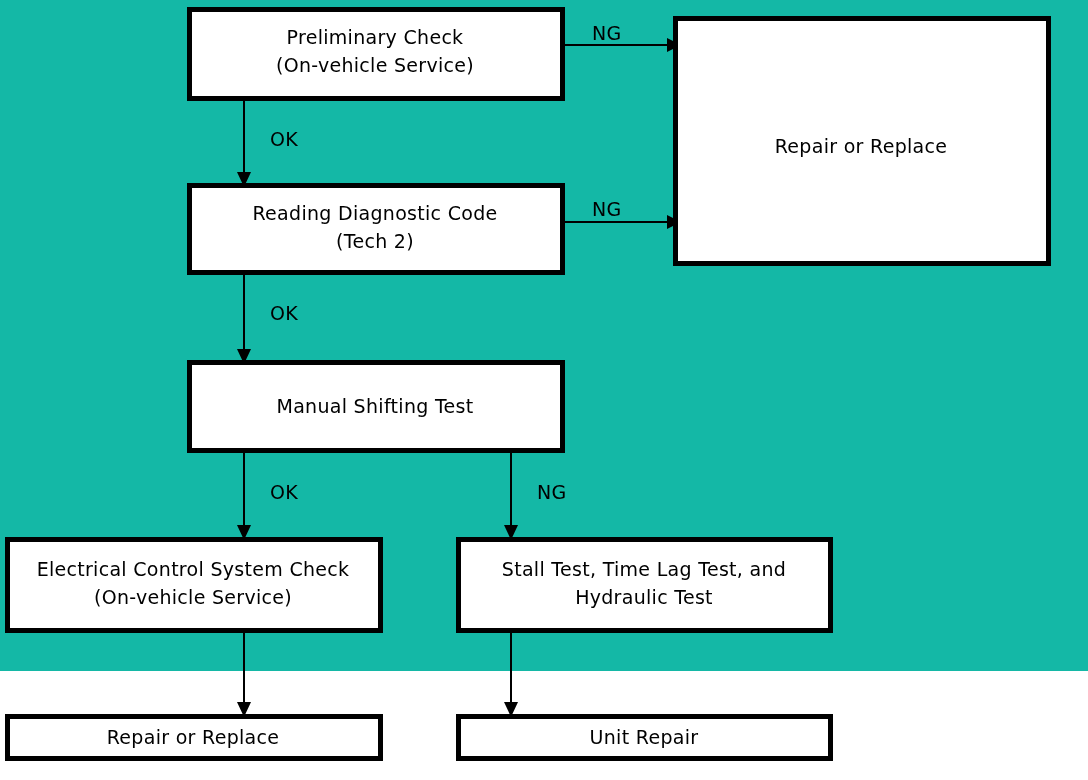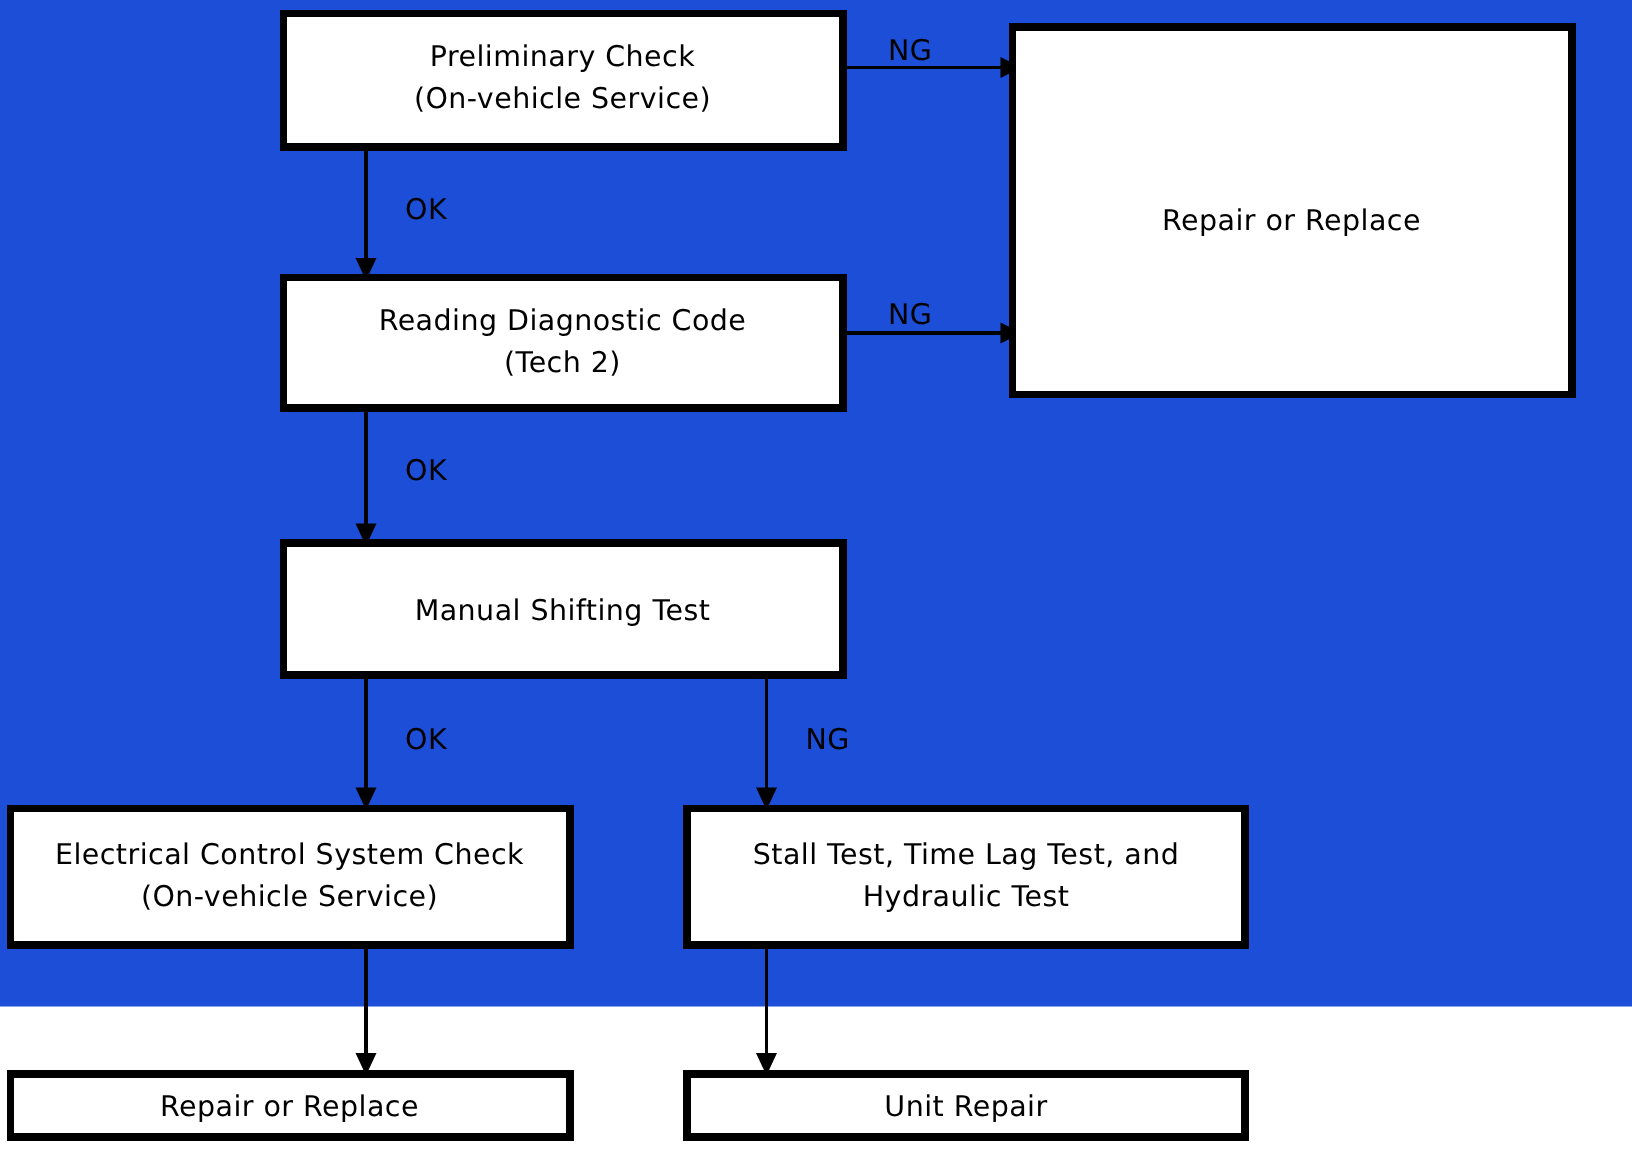--- a/index.html
+++ b/index.html
@@ -10,21 +10,21 @@
   body {
     width: 1088px;
     height: 780px;
     overflow: hidden;
     font-family: "DejaVu Sans", sans-serif;
   }
   #flowchart-root {
     position: relative;
     width: 1088px;
     height: 671px;
-    background: #1d4ed8;
+    background: #14b8a6;
   }
   svg.flow-svg {
     position: absolute;
     top: 0;
     left: 0;
     width: 1088px;
     height: 780px;
     display: block;
   }
   .node-rect {

